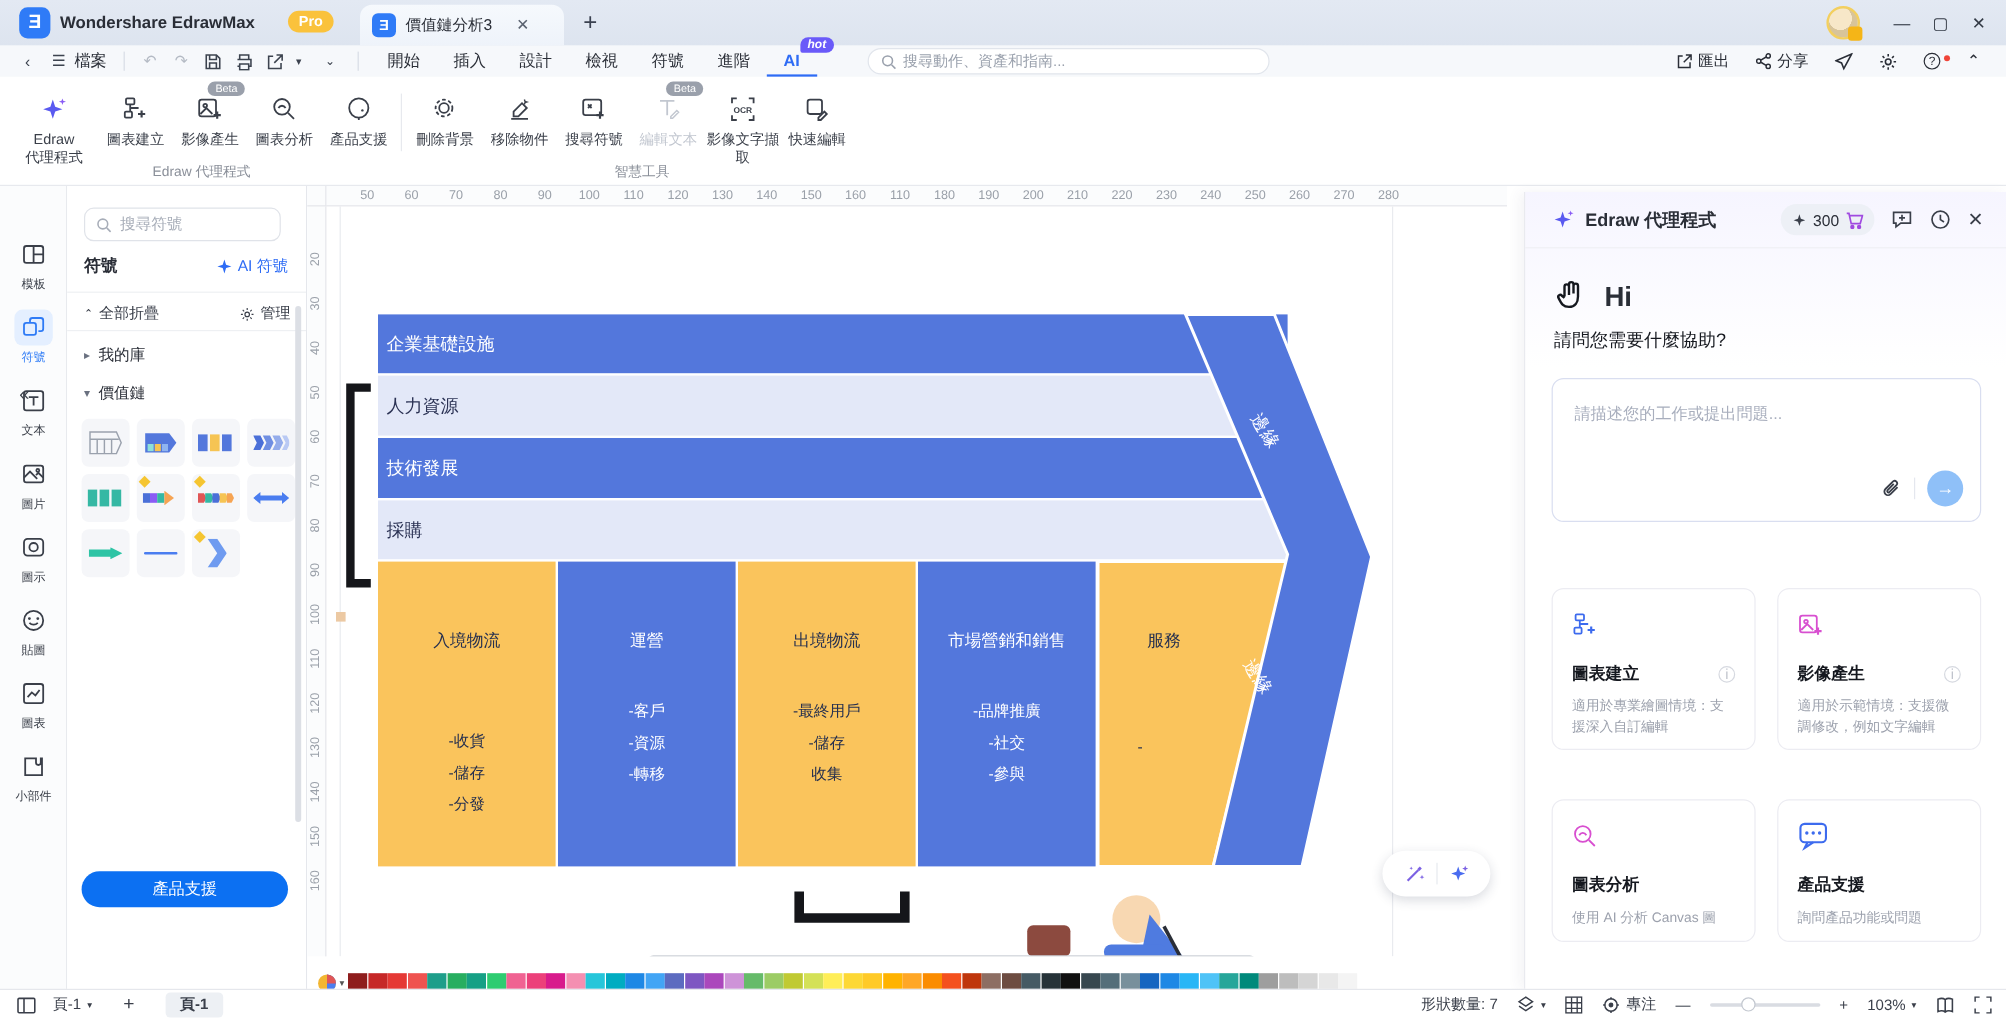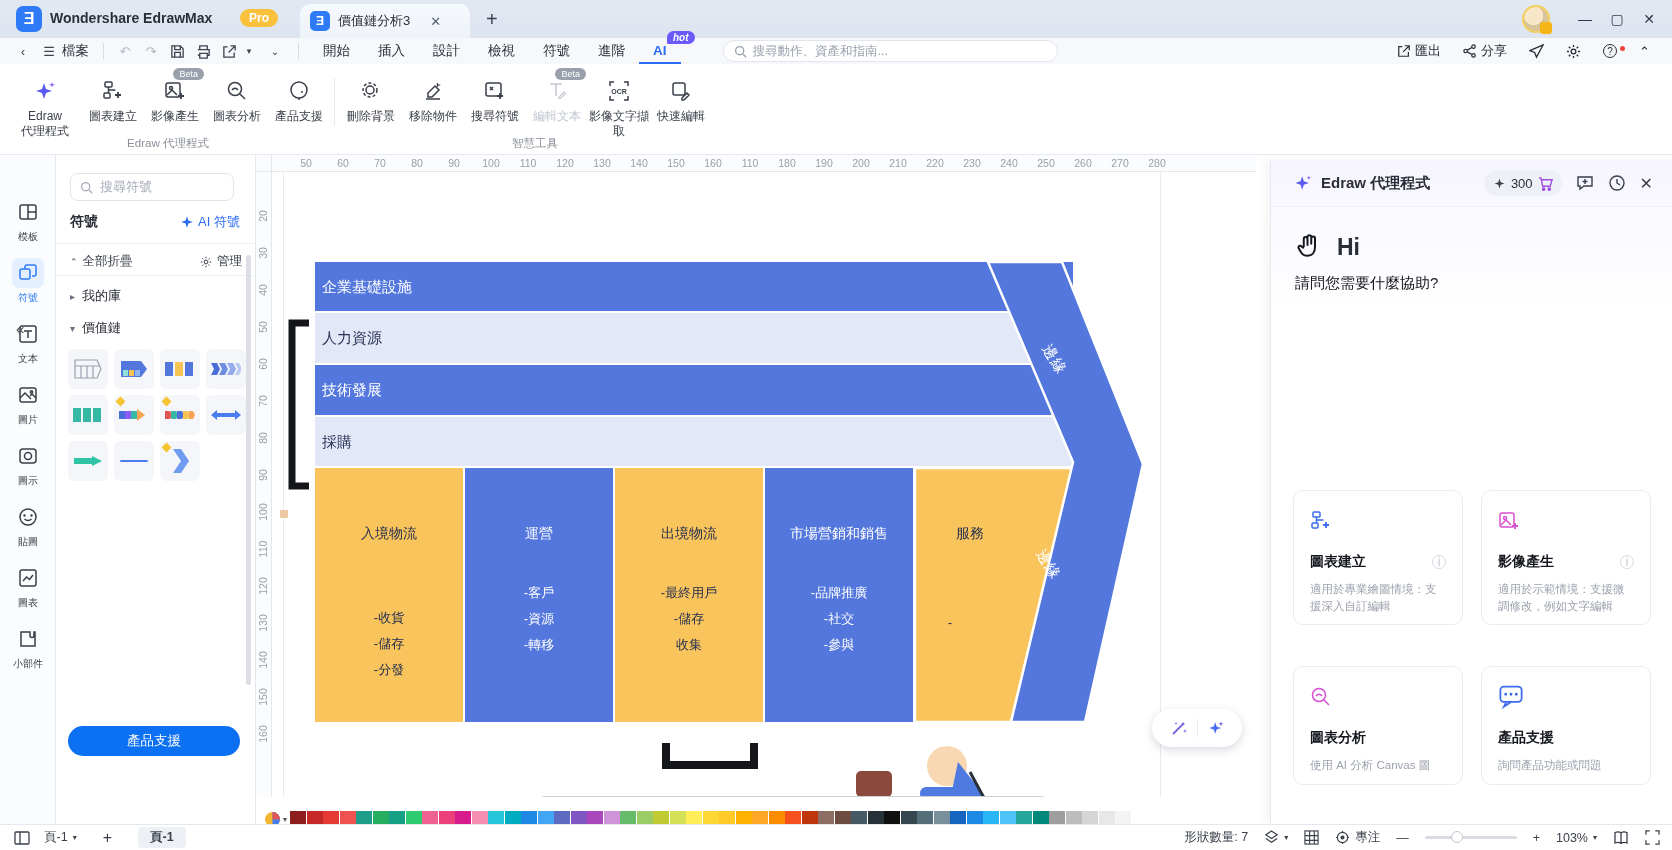--- a/index.html
+++ b/index.html
@@ -785,20 +785,30 @@
       <span class="aghico" style="font-size:16px;">✕</span>
     </div>
     <div id="agdiv" class="abs"></div>
     <div id="greet" class="abs">
       <svg width="30" height="30" viewBox="0 0 24 24" fill="none" stroke="#15181f" stroke-width="1.6">
           <path d="M7 12V5.5a1.5 1.5 0 0 1 3 0V11M10 10V4a1.5 1.5 0 0 1 3 0v6M13 10V5a1.5 1.5 0 0 1 3 0v7c0 4-2 7-6 7s-5-2-7-6c-.8-1.6 1.2-2.8 2.3-1.4L7 13"></path>
         </svg>
       <span class="hi">Hi</span>
     </div>
     <div id="agsub" class="abs">請問您需要什麼協助?</div>
+    <div id="aginput" class="abs">
+      <span class="ph">請描述您的工作或提出問題...</span>
+      <div class="tools">
+        <svg width="17" height="17" viewBox="0 0 16 16" fill="none" stroke="#3a3f4a" stroke-width="1.4">
+            <path d="M12.5 6.5L7 12a2.8 2.8 0 0 1-4-4l6-6a2 2 0 0 1 2.8 2.8L6 10.5a1 1 0 0 1-1.4-1.4L9.5 4"></path>
+          </svg>
+        <span class="isep"></span>
+        <span id="sendbtn">→</span>
+      </div>
+    </div>
     <div id="agcards">
         <div class="agcard" style="left: 22px; top: 330px;">
           <div class="cticon" style="color: rgb(61, 107, 238);">
             <svg width="22" height="28" viewBox="0 0 22 22" fill="none" stroke="currentColor" stroke-width="1.5">
               <rect x="3" y="2" width="7" height="5" rx="1"></rect>
               <rect x="2" y="13" width="6" height="5" rx="1"></rect>
               <path d="M6.5 7v6M6.5 10h7"></path>
               <path d="M16 12v6M13 15h6" stroke-width="1.8"></path>
             </svg>
           </div>

